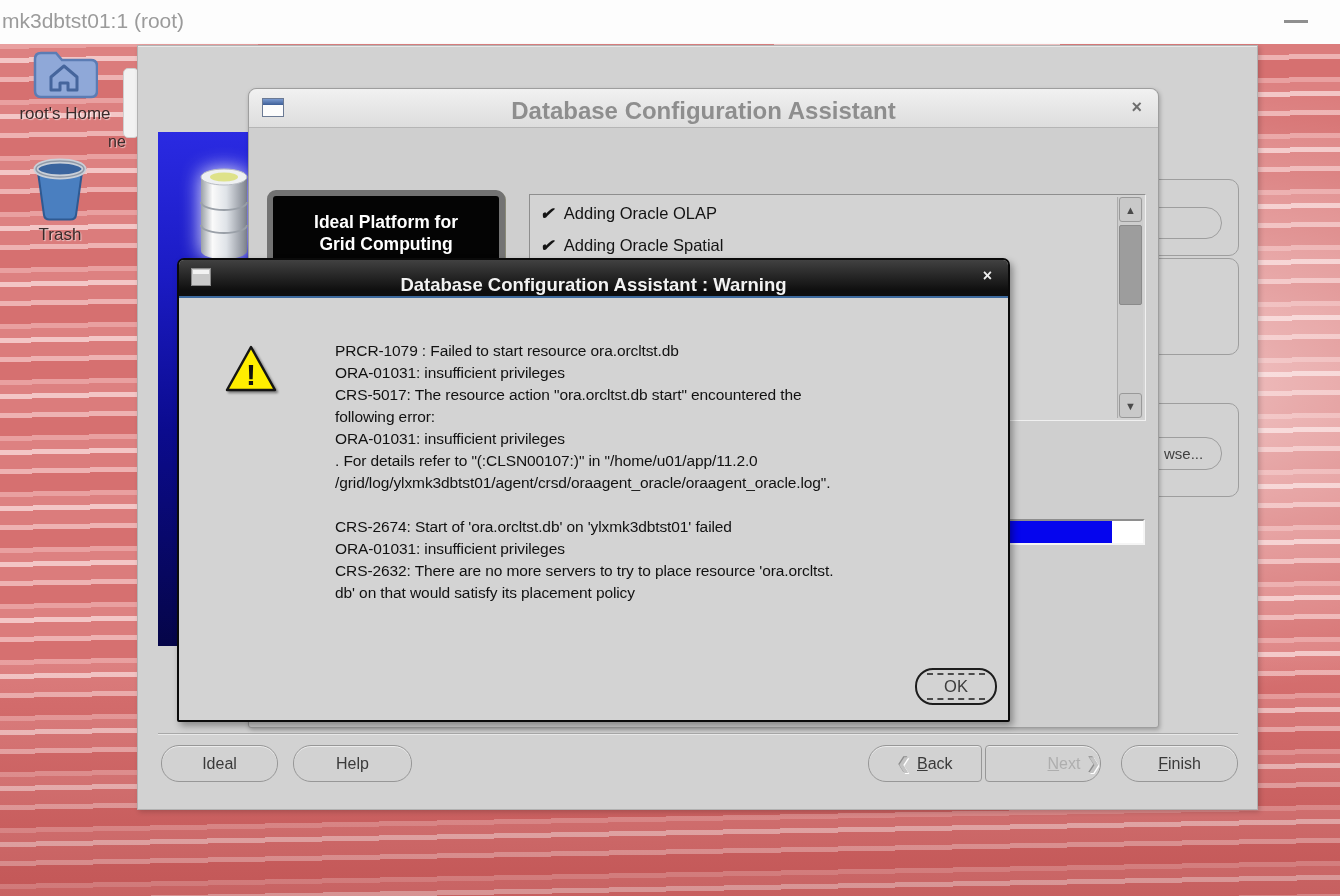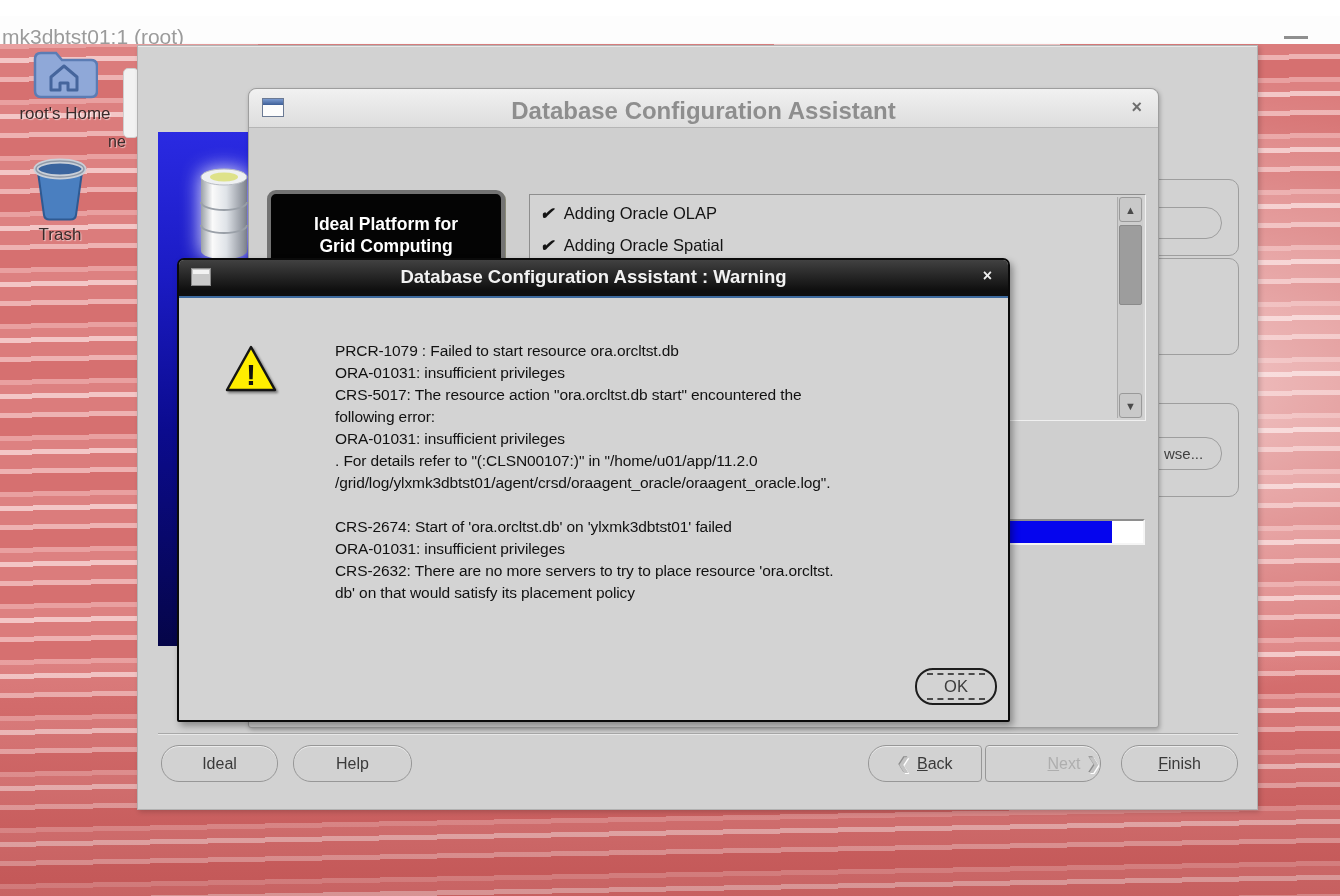--- a/index.html
+++ b/index.html
@@ -1,21 +1,21 @@
 <!DOCTYPE html>
 <html><head>
 <meta charset="utf-8">
 <style>
   html,body{margin:0;padding:0;}
   .screen{position:relative;width:1340px;height:896px;overflow:hidden;
     font-family:"Liberation Sans",sans-serif;background:#fff;}
 
   
   .vnc-bar{position:absolute;left:0;top:0;width:1340px;height:44px;background:#fdfdfd;
-    border-bottom:5px solid #000000;margin-top:16px;}
+    border-bottom:5px solid #000000;}
   .vnc-title{position:absolute;left:2px;top:9px;font-size:21px;color:#9b9b9b;}
   .vnc-min{position:absolute;left:1284px;top:20px;width:24px;height:3px;background:#8f8f8f;}
 
   
   .desktop{position:absolute;left:0;top:44px;width:1340px;height:852px;
     background:
       linear-gradient(180deg,rgba(0,0,0,0) 72%,rgba(150,30,30,.30)),
       radial-gradient(ellipse 900px 500px at 86% 40%,rgba(255,246,246,.60),rgba(255,255,255,0) 62%),
       repeating-linear-gradient(179deg,#e9a0a0 0 5px,#dd8181 5px 14px,#f3c6c6 14px 19px,#db7c7c 19px 33px,#eeb2b2 33px 38px,#d67070 38px 56px);
   }
@@ -58,21 +58,21 @@
     background:linear-gradient(180deg,#f1f1f1,#dddddd);border-bottom:1px solid #b5b5b5;
     border-radius:8px 8px 0 0;}
   .dbca-title{position:absolute;left:0;right:0;top:8px;text-align:center;
     font-size:24px;font-weight:bold;color:#8e8e8e;}
   .win-glyph{position:absolute;left:13px;top:9px;width:22px;height:19px;background:#fcfcfc;
     border:1px solid #6b7a94;box-sizing:border-box;}
   .win-glyph::before{content:"";position:absolute;left:0;right:0;top:0;height:6px;
     background:linear-gradient(180deg,#7a9ad0,#3d5e96);}
   .dbca-close{position:absolute;right:16px;top:8px;font-size:18px;font-weight:bold;color:#6e6e6e;}
   .badge{position:absolute;left:18px;top:101px;width:238px;height:80px;background:#040404;
-    border:4px solid #737373;border-radius:9px;box-sizing:border-box;color:#fff;
+    border:6px solid #737373;border-radius:9px;box-sizing:border-box;color:#fff;
     font-weight:bold;font-size:17.5px;text-align:center;display:flex;flex-direction:column;
     justify-content:flex-end;padding-bottom:9px;line-height:22px;
     box-shadow:1px 1px 0 #8a8a78;}
   .tasklist{position:absolute;left:280px;top:105px;width:617px;height:227px;background:#d3d3d3;
     border-top:1px solid #8e8e8e;border-left:1px solid #8e8e8e;
     border-bottom:1px solid #f0f0f0;border-right:1px solid #f0f0f0;box-sizing:border-box;}
   .task-item{position:absolute;left:10px;font-size:16.5px;color:#141414;display:flex;gap:10px;}
   .task-check{font-weight:bold;font-style:italic;}
   .vscroll{position:absolute;right:2px;top:2px;bottom:2px;width:25px;background:#cdcdcd;
     border-left:1px solid #ababab;}
@@ -86,21 +86,21 @@
     border-bottom:2px solid #f5f5f5;border-right:2px solid #f5f5f5;box-sizing:border-box;}
   .progress-fill{height:100%;background:#0505ee;}
 
   
   .warn{position:absolute;left:177px;top:258px;width:833px;height:464px;background:#d3d3d3;
     border:2px solid #0a0a0a;border-radius:7px 7px 2px 2px;z-index:10;box-sizing:border-box;
     box-shadow:3px 4px 7px rgba(0,0,0,.35);}
   .warn-titlebar{position:absolute;left:0;top:0;right:0;height:36px;
     background:linear-gradient(180deg,#414141,#0e0e0e 85%);
     border-bottom:2px solid #3d6a9e;border-radius:5px 5px 0 0;}
-  .warn-title{position:absolute;left:0;right:0;top:6px;text-align:center;font-size:18.5px;
+  .warn-title{position:absolute;left:0;right:0;top:14px;text-align:center;font-size:18.5px;
     font-weight:bold;color:#f2f2f2;}
   .warn-glyph-icon{position:absolute;left:12px;top:8px;width:20px;height:18px;background:#c9c9c9;
     border:1px solid #8a8a8a;box-sizing:border-box;}
   .warn-glyph-icon::before{content:"";position:absolute;left:1px;right:1px;top:1px;height:4px;background:#f3f3f3;}
   .warn-close{position:absolute;right:16px;top:7px;font-size:16px;font-weight:bold;color:#efefef;}
   .warn-tri{position:absolute;left:45px;top:84px;width:54px;height:50px;
     filter:drop-shadow(2px 2px 1px rgba(0,0,0,.4));}
   .warn-msg{position:absolute;left:156px;top:80px;width:668px;font-size:15.5px;line-height:22px;
     color:#111;white-space:pre-line;letter-spacing:-0.1px;}
   .ok-btn{position:absolute;left:736px;top:408px;width:82px;height:37px;background:#d3d3d3;

